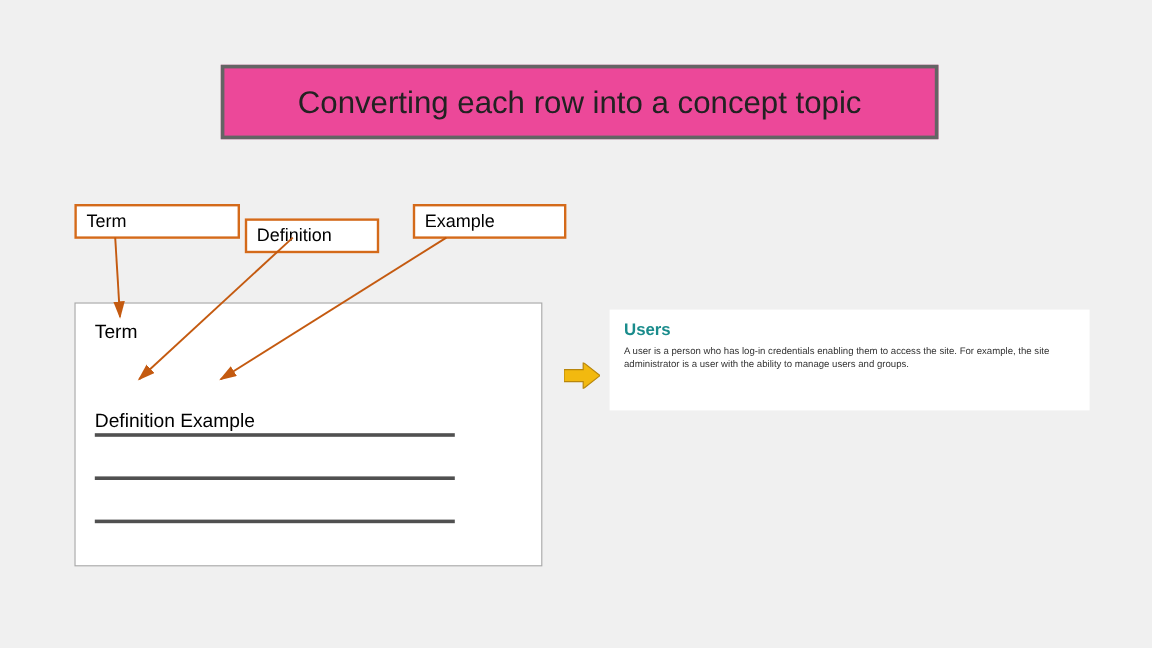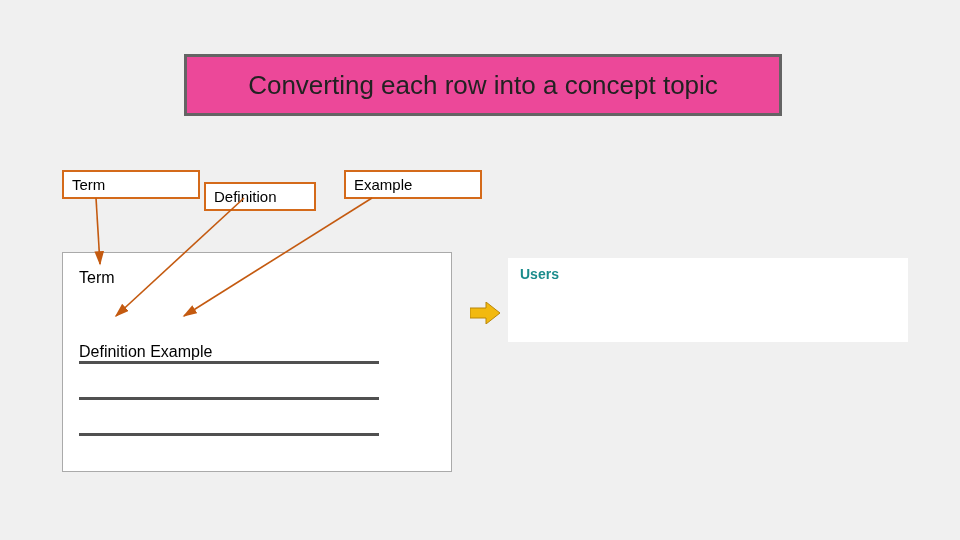--- a/index.html
+++ b/index.html
@@ -30,21 +30,21 @@
     position: absolute;
     background: #fff;
     border: 2px solid #d46a1a;
     font-size: 15px;
     padding: 4px 8px;
     color: #000;
     box-sizing: border-box;
   }
   .header-term   { left: 62px;  top: 170px; width: 138px; }
   .header-def    { left: 204px; top: 170px; width: 112px; margin-top: 12px; }
-  .header-ex     { left: 344px; top: 170px; width: 138px; }
+  .header-ex     { left: 344px; top: 170px; width: 128px; }
 
   .topic-box {
     position: absolute;
     left: 62px;
     top: 252px;
     width: 388px;
     height: 218px;
     background: #fff;
     border: 1px solid #aaa;
   }
@@ -122,20 +122,21 @@
 <div class="topic-box">
   <div class="topic-title">Term</div>
   <div class="topic-subline">Definition  Example</div>
   <div class="rule rule1"></div>
   <div class="rule rule2"></div>
   <div class="rule rule3"></div>
 </div>
 
 <div class="preview-box">
   <div class="preview-heading">Users</div>
+  <div class="preview-body">A user is a person who has log-in credentials enabling them to access the site. For example, the site administrator is a user with the ability to manage users and groups.</div>
 </div>
 
 <svg class="overlay">
   <defs>
     <marker id="ah" markerWidth="10" markerHeight="10" refX="8" refY="3" orient="auto">
       <path d="M0,0 L9,3 L0,6 Z" fill="#c45a10"></path>
     </marker>
   </defs>
 
   <line x1="96" y1="198" x2="100" y2="264" stroke="#c45a10" stroke-width="1.6" marker-end="url(#ah)"></line>

